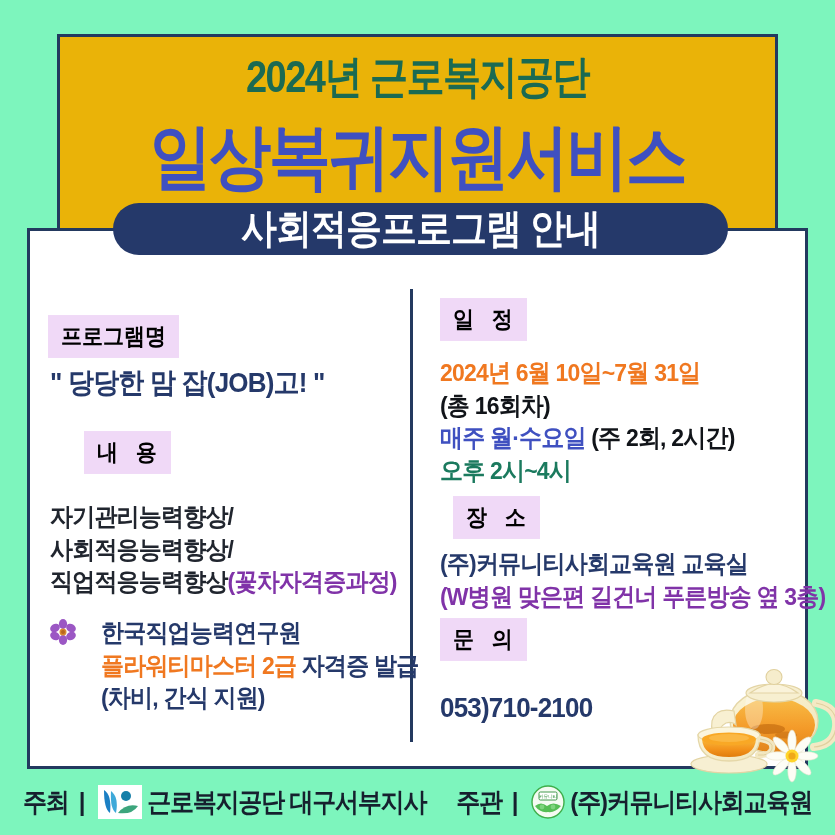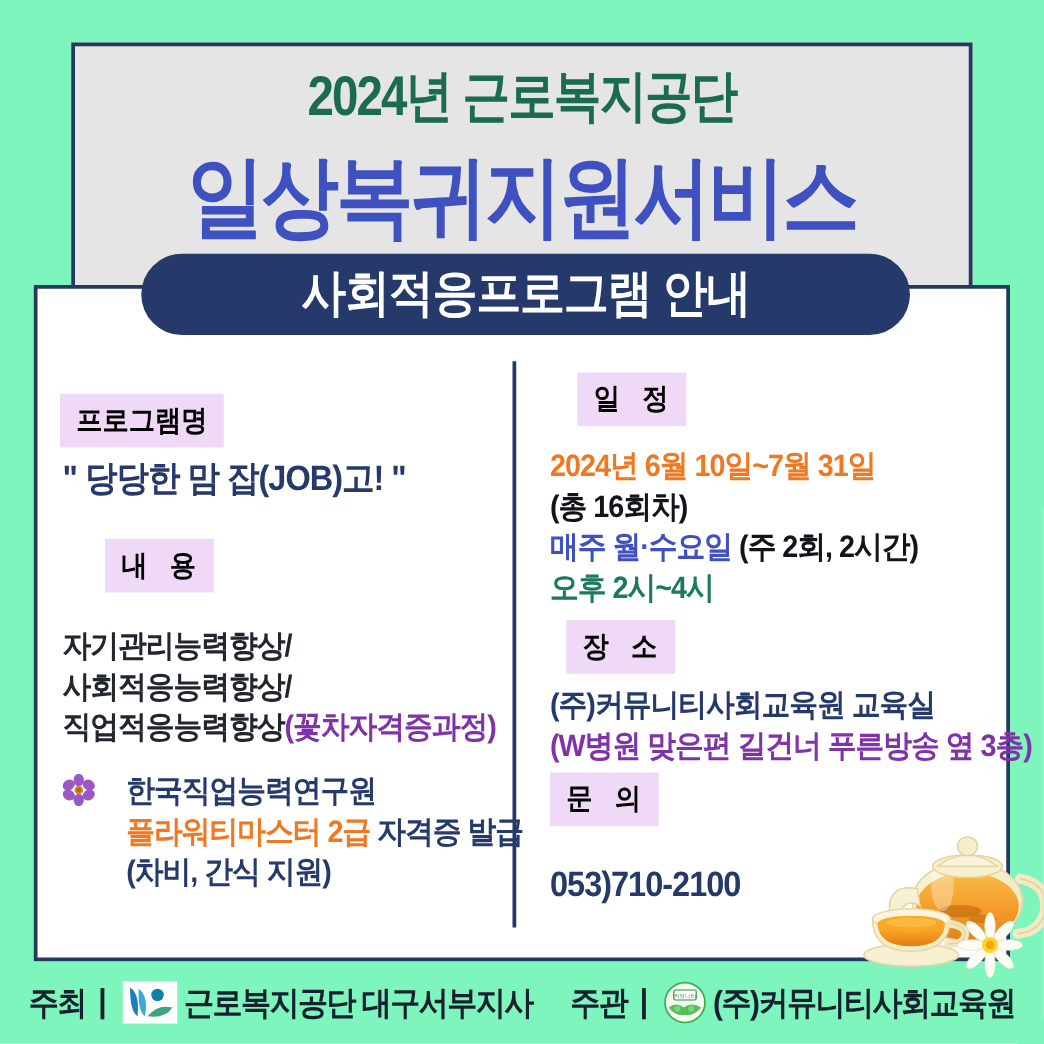--- a/index.html
+++ b/index.html
@@ -17,21 +17,21 @@
     position: relative;
   }
 
   
   #header-panel {
     position: absolute;
     left: 57px;
     top: 34px;
     width: 721px;
     height: 197px;
-    background: #e5e5e5;
+    background: #eab308;
     border: 3px solid #23395F;
     z-index: 1;
   }
 
   #title-line-1 {
     position: absolute;
     top: 10px;
     left: 0; right: 0;
     text-align: center;
     font-size: 38px;
@@ -56,21 +56,21 @@
     transform-origin: center top;
     white-space: nowrap;
   }
 
   
   #subtitle-pill {
     position: absolute;
     left: 113px;
     top: 203px;
     width: 615px;
-    height: 65px;
+    height: 52px;
     background: #25396A;
     border-radius: 36px;
     display: flex;
     align-items: center;
     justify-content: center;
     z-index: 4;
   }
 
   #subtitle-pill-text {
     font-size: 36px;
@@ -141,21 +141,21 @@
   .blk { position: absolute; }
 
   
   #lbl-program-name  { left: 48px;  top: 302px; margin-top: 15px; }
   #program-name-text { left: 50px;  top: 364px; }
   #lbl-content       { left: 48px;  top: 433px; padding-left: 36px; }
   #content-lines     { left: 50px;  top: 500px; }
   #cert-block        { left: 50px;  top: 616px; }
 
   
-  #lbl-schedule      { left: 440px; top: 300px; margin-left: 22px; }
+  #lbl-schedule      { left: 440px; top: 300px; }
   #schedule-lines    { left: 440px; top: 356px; }
   #lbl-location      { left: 440px; top: 498px; margin-left: 13px; }
   #location-lines    { left: 440px; top: 547px; }
   #lbl-contact       { left: 440px; top: 620px; }
   #contact-text      { left: 440px; top: 689px; }
 
   
   #cert-block { display: flex; gap: 25px; align-items: flex-start; }
   #flower-icon { flex: 0 0 auto; margin-top: 3px; }
   #cert-text-group { display: block; }

